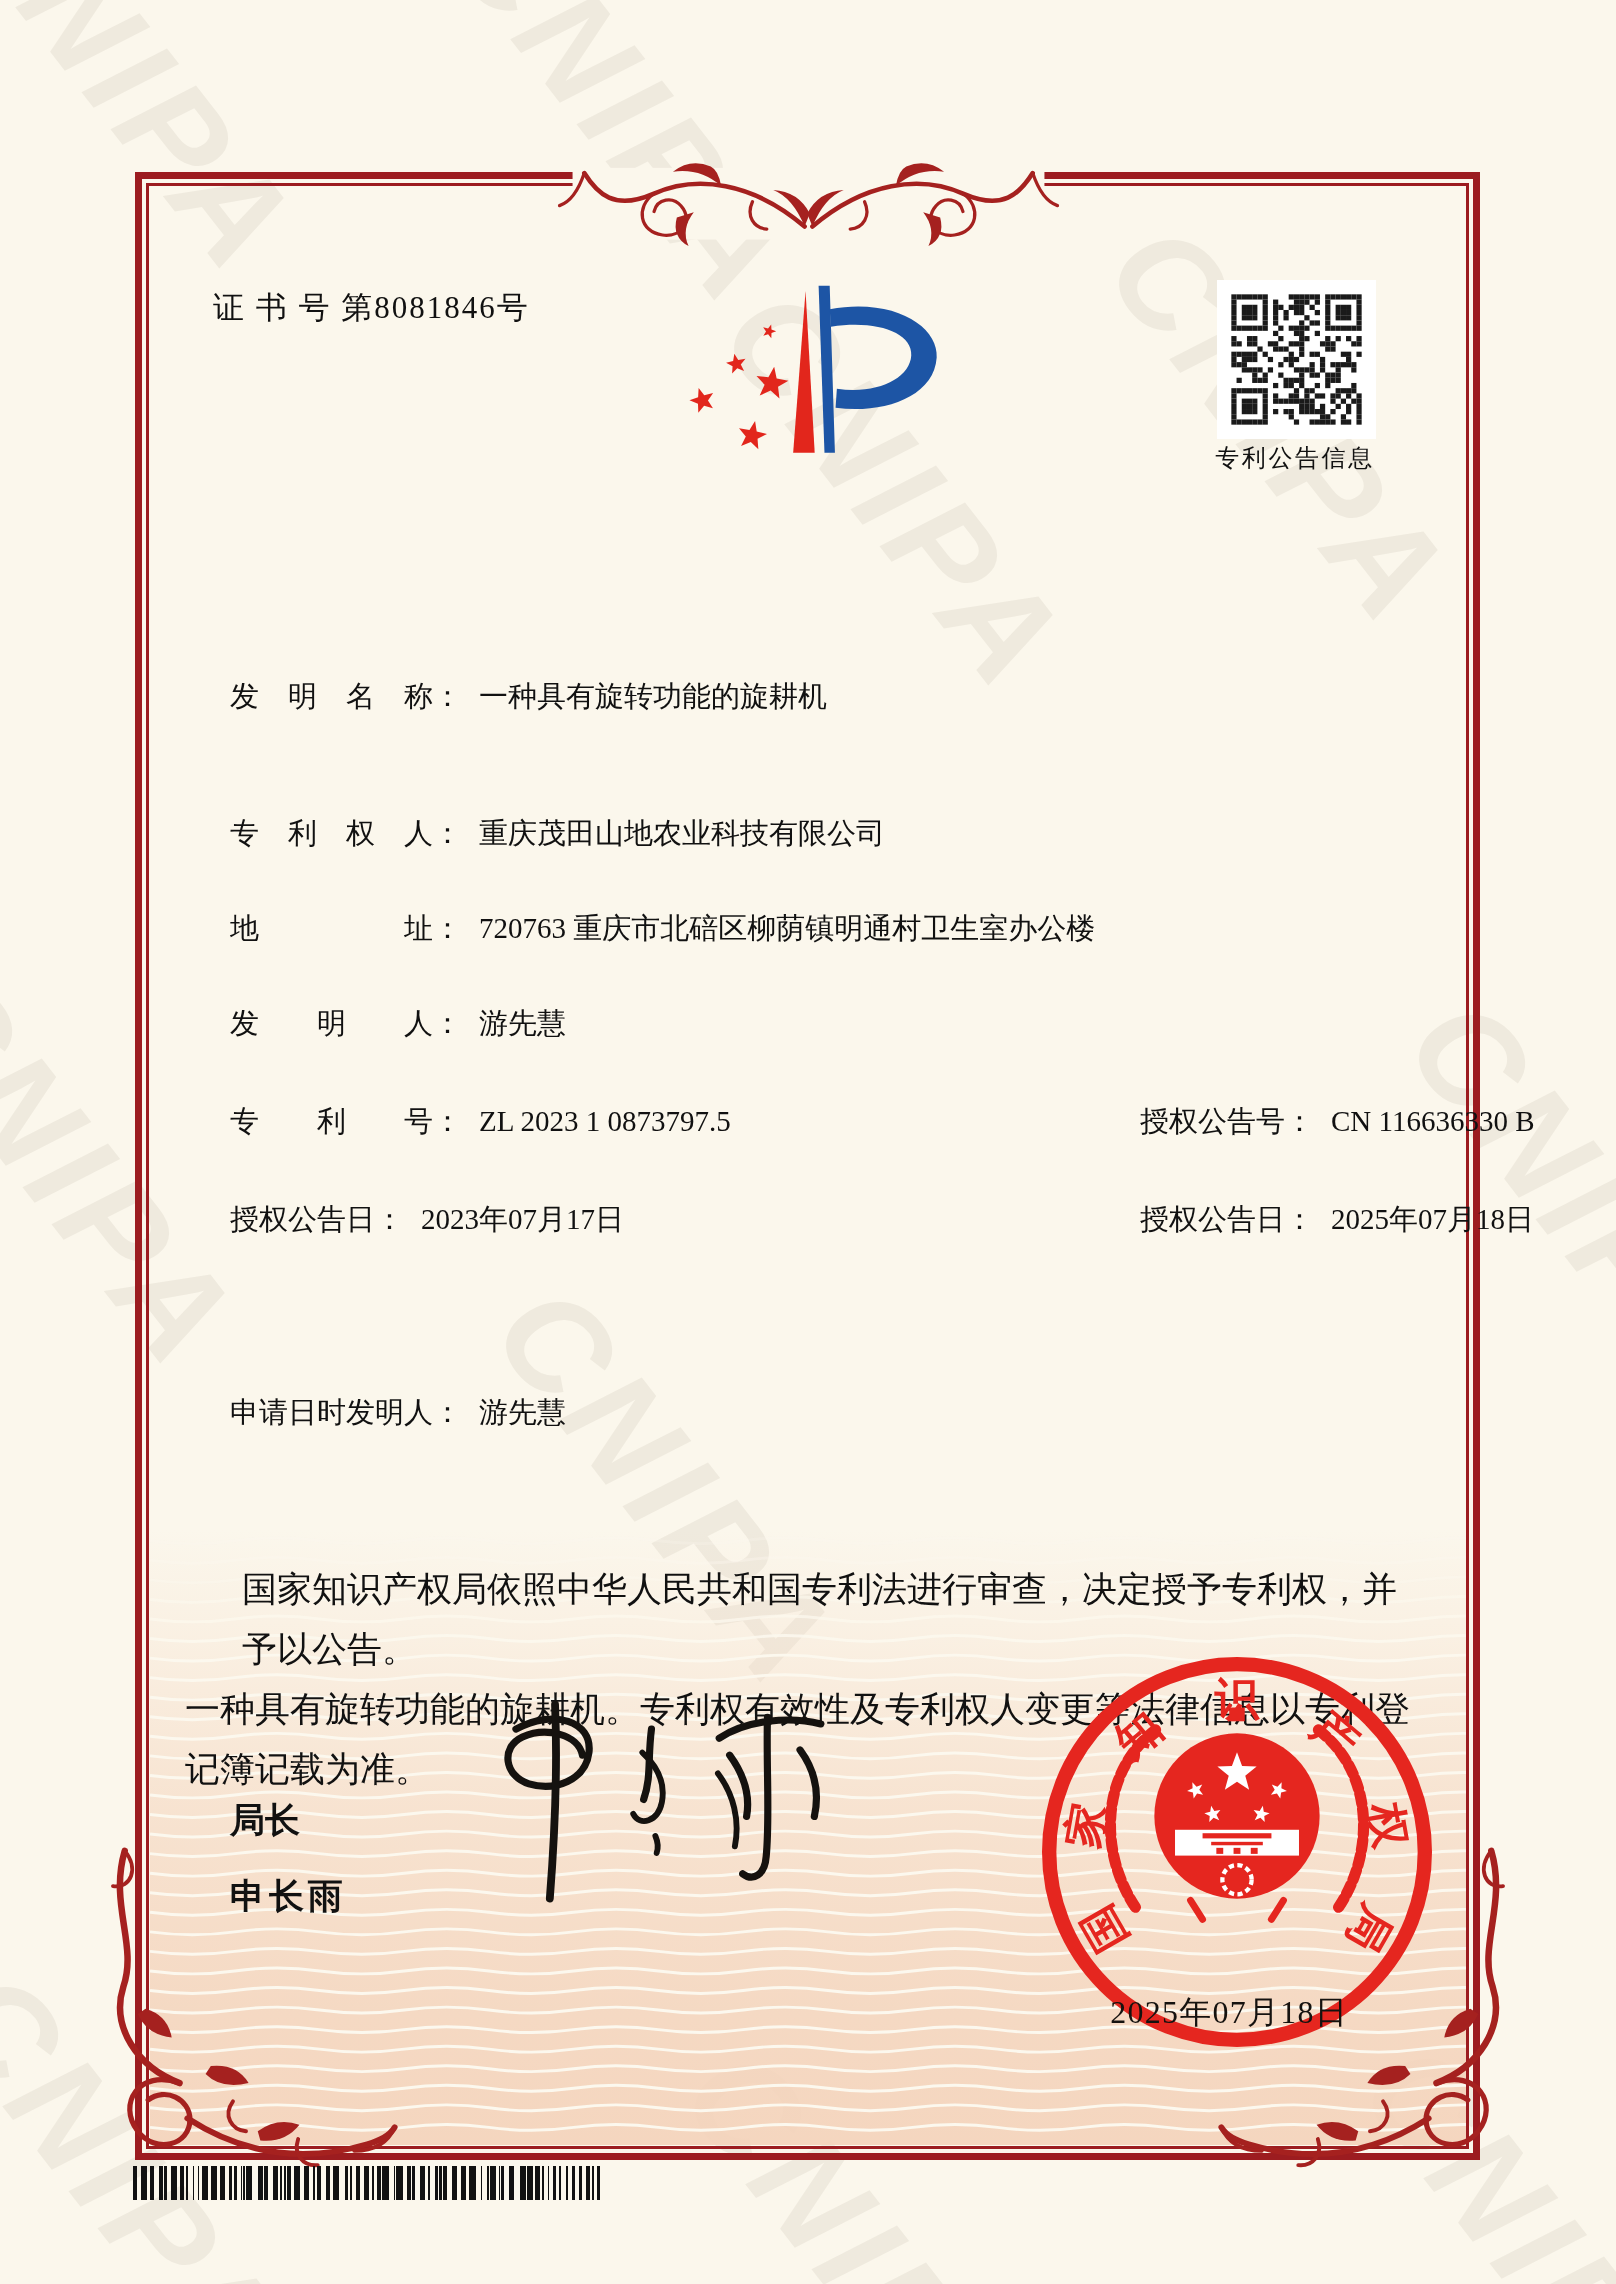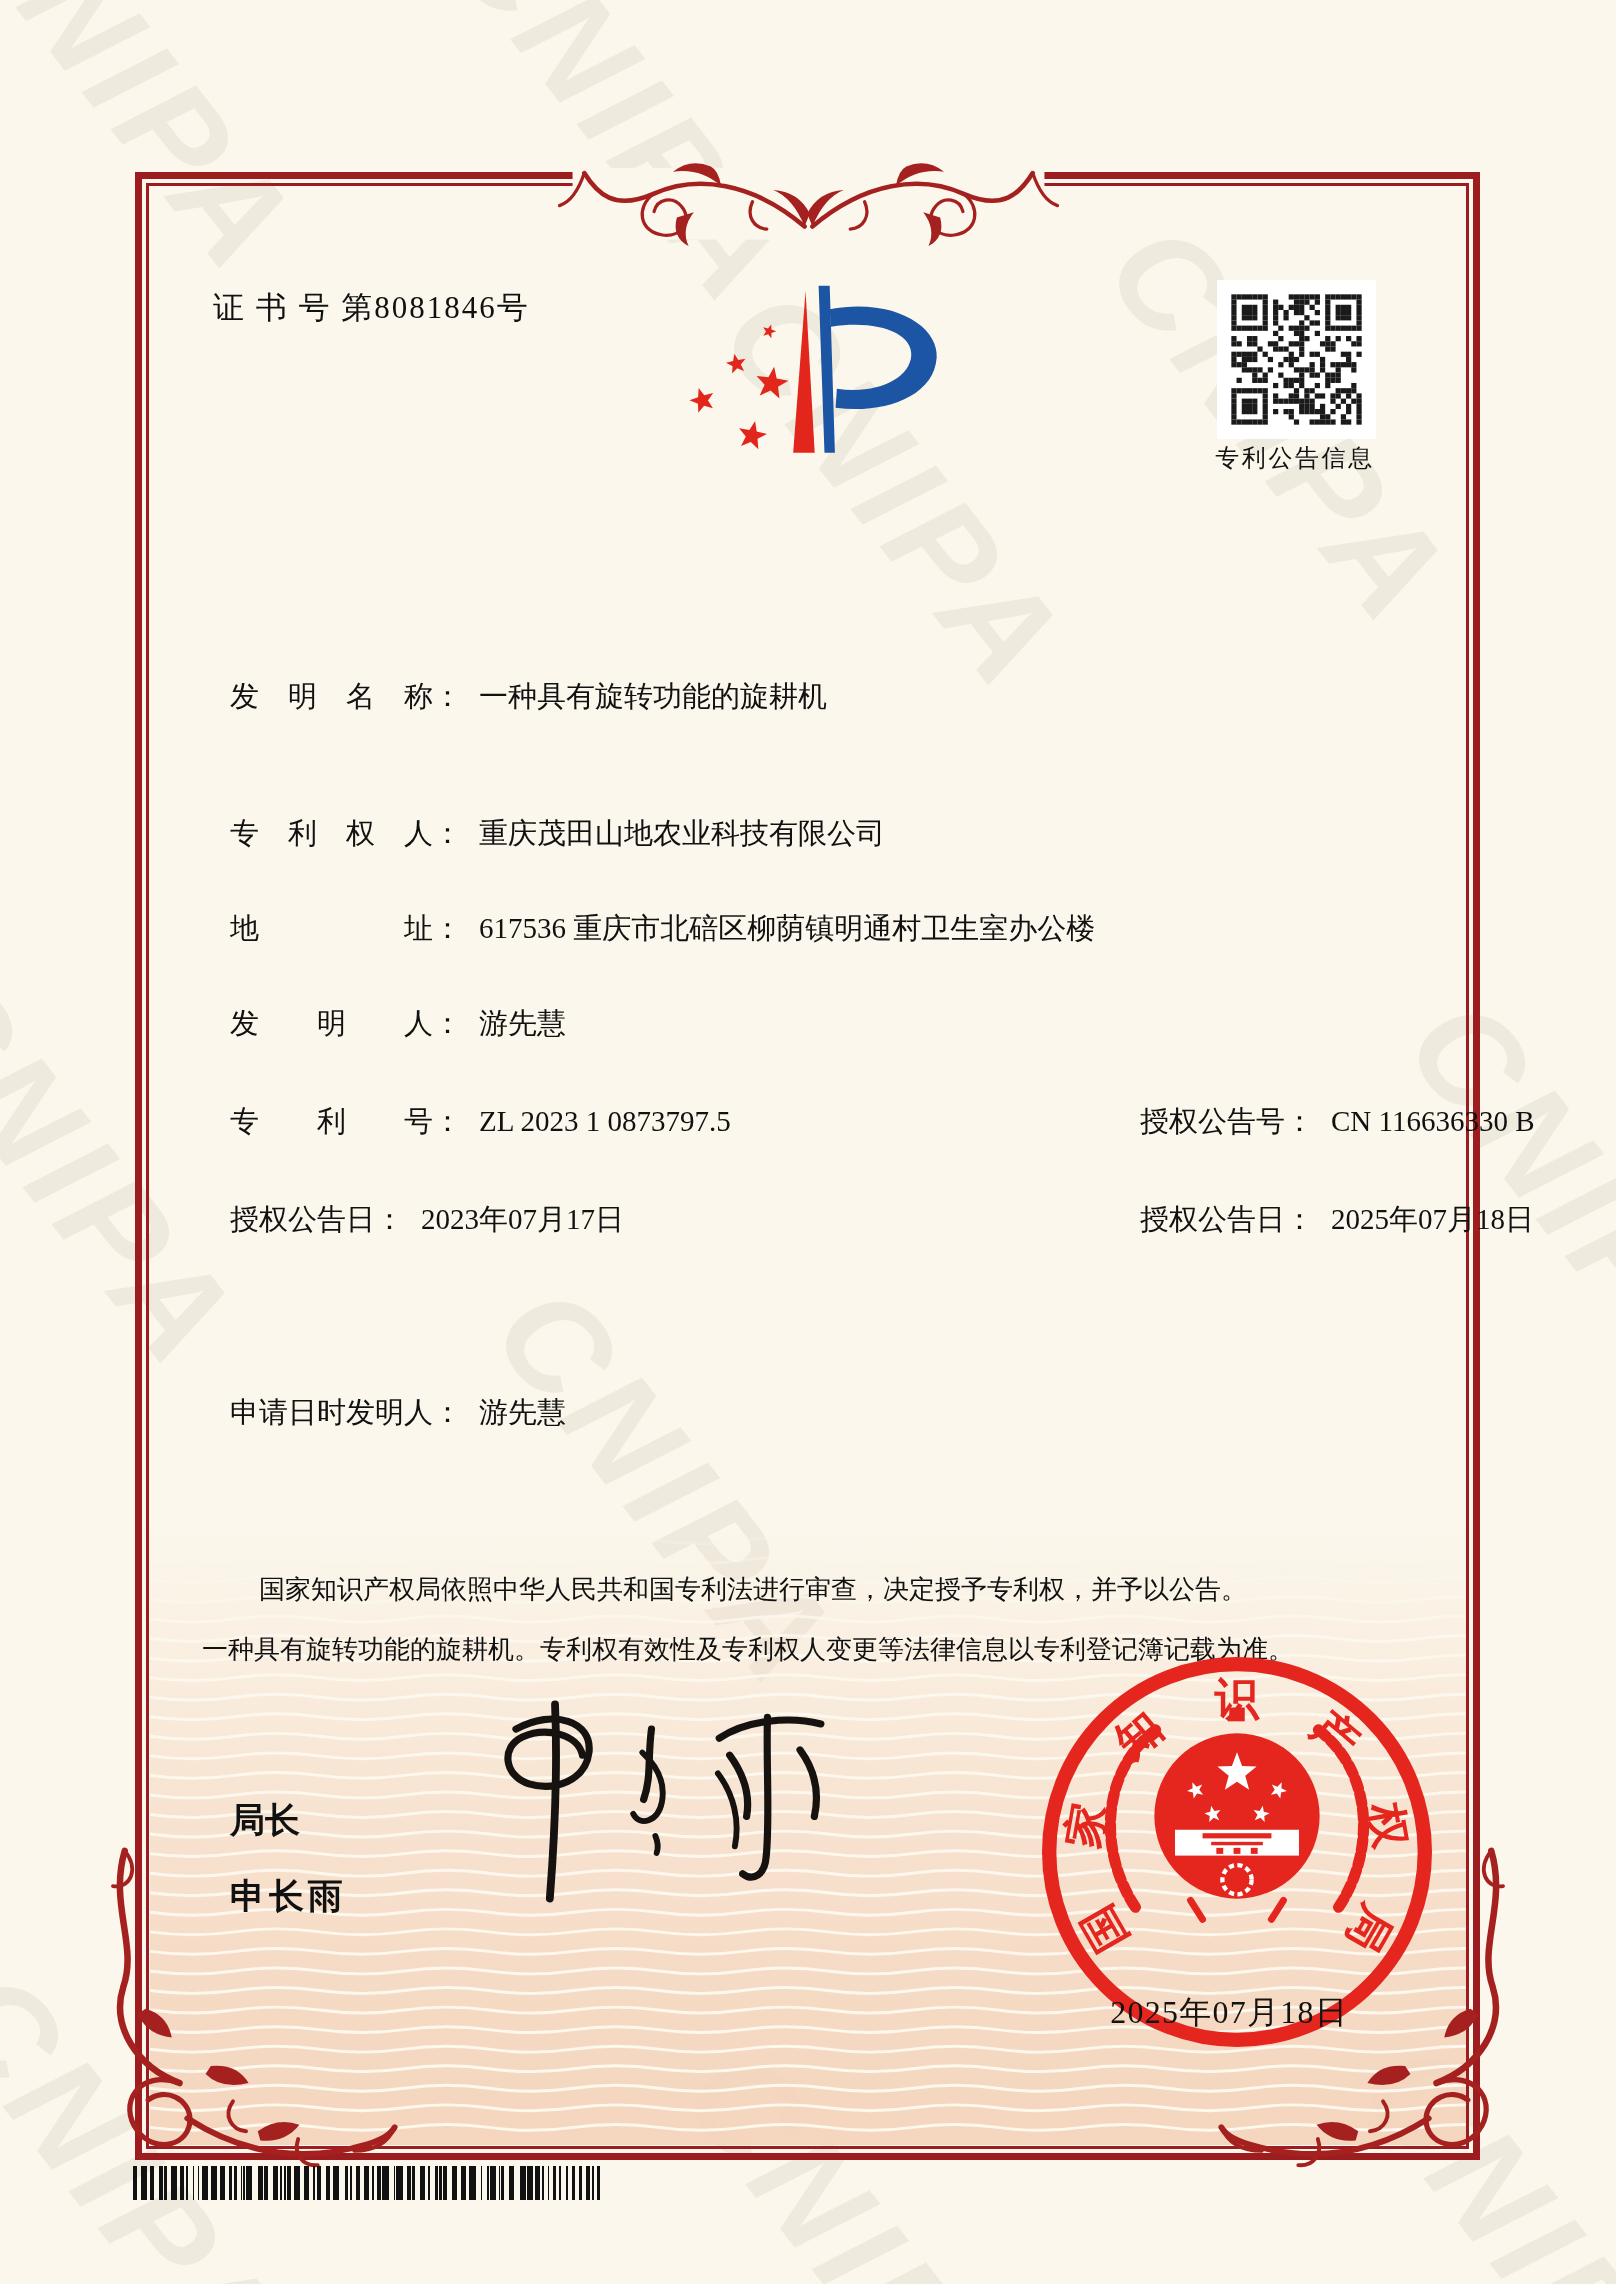--- a/index.html
+++ b/index.html
@@ -61,22 +61,22 @@
     position:absolute;left:0;top:510px;width:1616px;text-align:center;
     font-size:63px;font-weight:bold;letter-spacing:42px;text-indent:42px;
     z-index:5;
   }
   
   .frow{position:absolute;left:230px;font-size:29px;z-index:5;white-space:nowrap;}
   .frow .val{margin-left:17px;}
   .fcol2{position:absolute;left:910px;top:0;}
   .fcol2 .val{margin-left:17px;}
   
-  .legal{position:absolute;left:202px;top:1560px;width:1226px;z-index:5;
-    font-size:26px;line-height:60px;}
+  .legal{position:absolute;left:185px;top:1560px;width:1226px;z-index:5;
+    font-size:35px;line-height:60px;}
   .legal .l1{padding-left:57px;}
   
   .officer-title{position:absolute;left:230px;top:1797px;z-index:5;
     font-family:"Liberation Sans","DejaVu Sans",sans-serif;
     font-weight:bold;font-size:35px;}
   .officer-name{position:absolute;left:230px;top:1873px;z-index:5;
     font-family:"Liberation Sans","DejaVu Sans",sans-serif;
     font-weight:bold;font-size:35px;letter-spacing:3.9px;}
   .signature{position:absolute;left:456px;top:1682px;z-index:5;}
   
@@ -514,21 +514,21 @@
   <div class="qr-caption">专利公告信息</div>
 
 
   <div class="frow" style="top:677px">
     <span class="lab">发　明　名　称</span><span>：</span><span class="val">一种具有旋转功能的旋耕机</span>
   </div>
   <div class="frow" style="top:814px">
     <span class="lab">专　利　权　人</span><span>：</span><span class="val">重庆茂田山地农业科技有限公司</span>
   </div>
   <div class="frow" style="top:909px">
-    <span class="lab">地　　　　　址</span><span>：</span><span class="val">617536 重庆市北碚区柳荫镇明通村卫生室办公楼</span>
+    <span class="lab">地　　　　　址</span><span>：</span><span class="val">720763 重庆市北碚区柳荫镇明通村卫生室办公楼</span>
   </div>
   <div class="frow" style="top:1004px">
     <span class="lab">发　　明　　人</span><span>：</span><span class="val">游先慧</span>
   </div>
   <div class="frow" style="top:1102px;width:1239px">
     <span class="lab">专　　利　　号</span><span>：</span><span class="val">ZL 2023 1 0873797.5</span>
     <span class="fcol2">
       <span>授权公告号</span><span>：</span><span class="val">CN 116636330 B</span>
     </span>
   </div>

